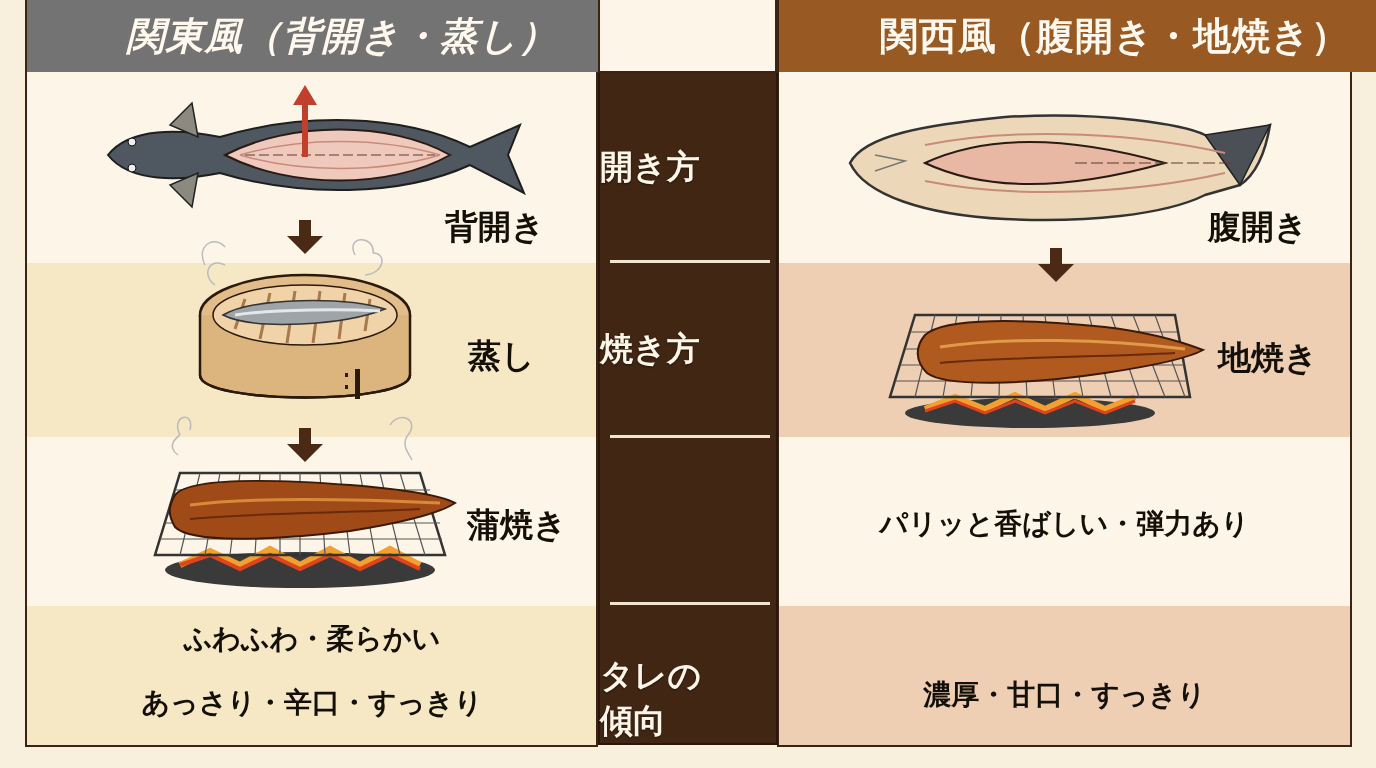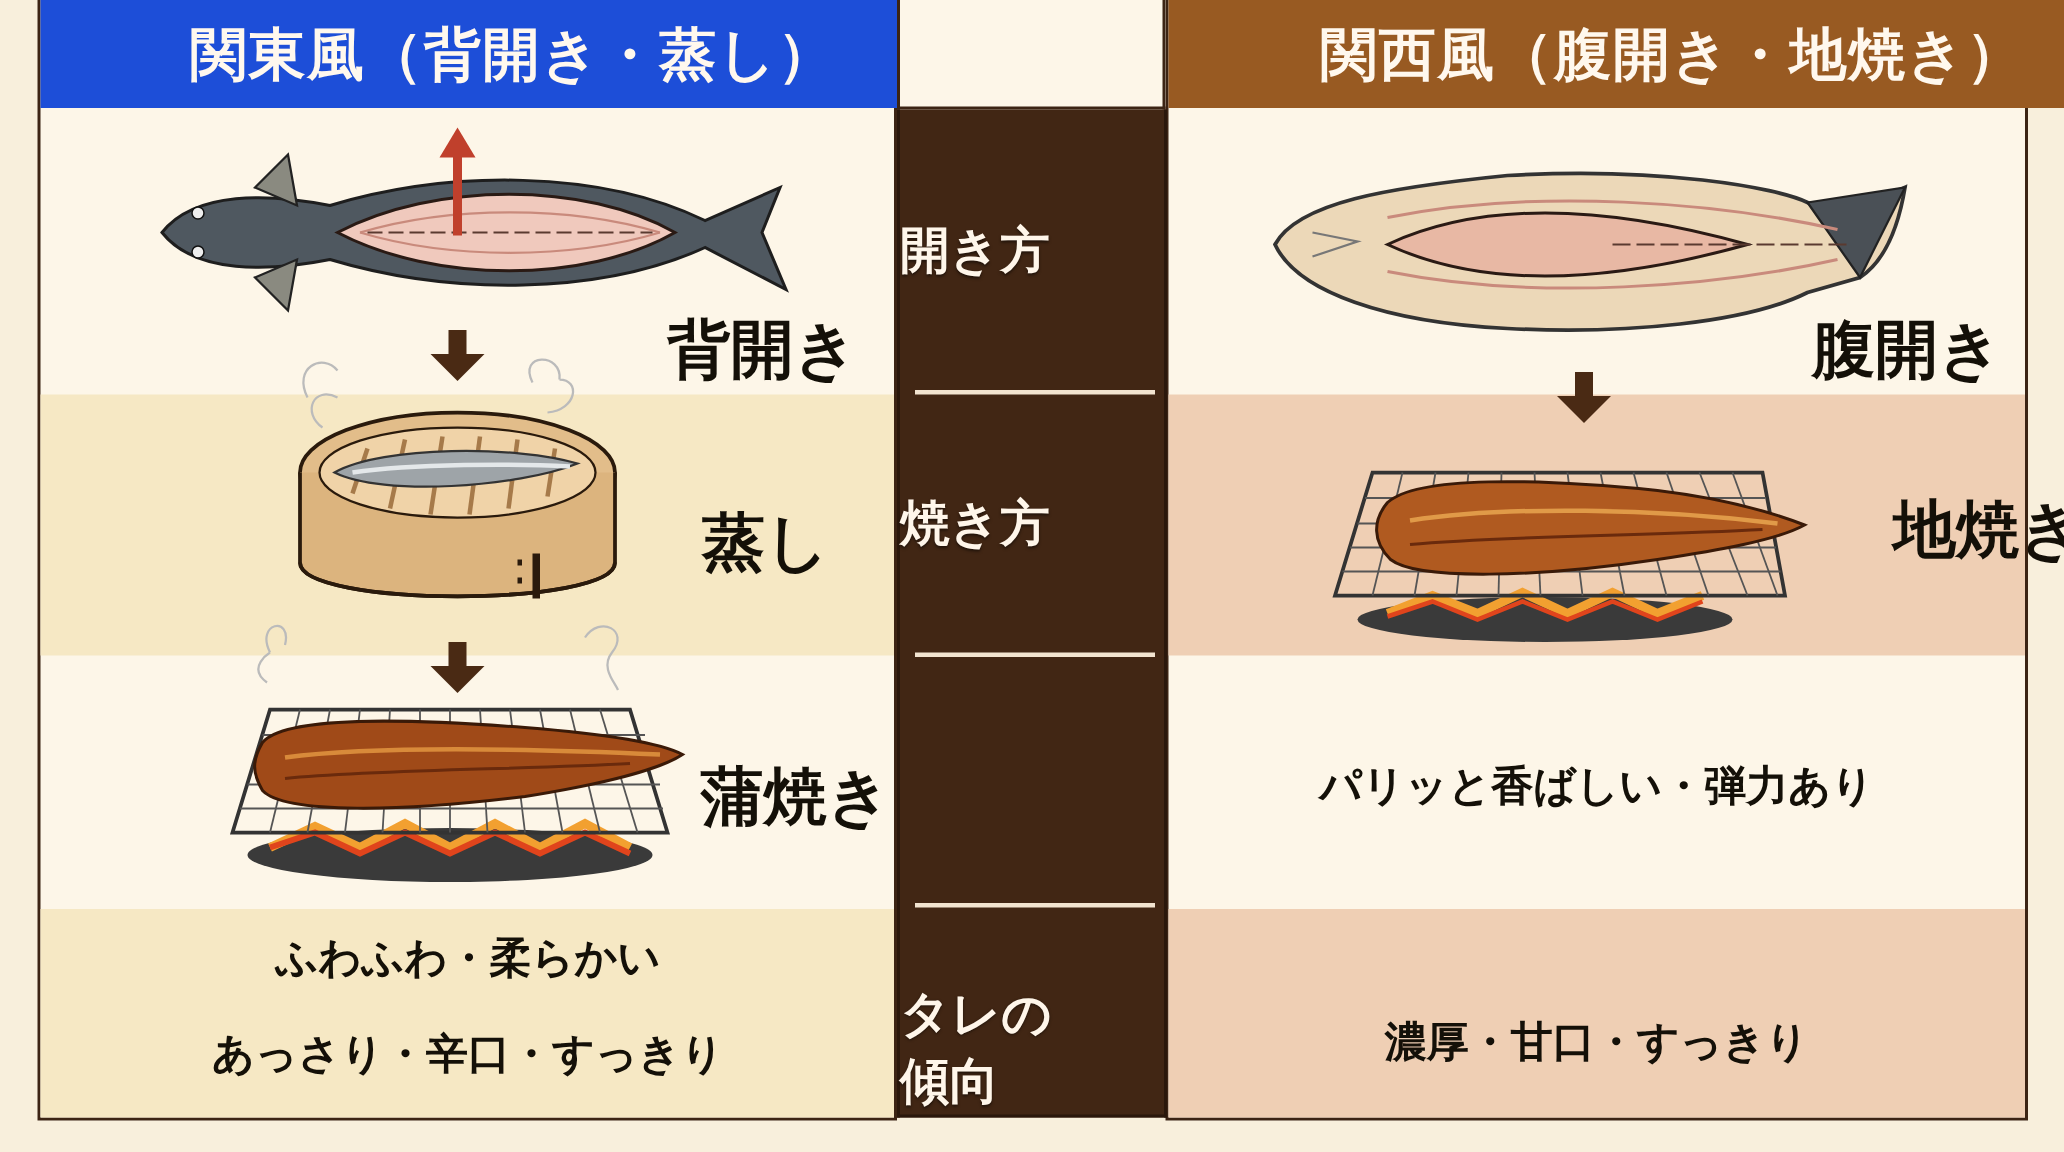--- a/index.html
+++ b/index.html
@@ -5,28 +5,28 @@
   html, body { margin:0; padding:0; }
   body {
     width:1376px; height:768px; overflow:hidden; position:relative;
     background:#f8efdc;
     font-family:"DejaVu Sans","Liberation Sans",sans-serif;
   }
   .abs { position:absolute; box-sizing:border-box; }
   .panel-left { left:25px; top:-4px; width:573px; height:751px; border:2px solid #3c2414; background:#fdf6e8; }
   .panel-right { left:777px; top:-4px; width:575px; height:751px; border:2px solid #3c2414; background:#fdf6e8; }
   .hdr { display:flex; align-items:center; justify-content:center; color:#fff8ee; font-size:38px; font-weight:bold; letter-spacing:1px; }
-  .hdr-left { left:27px; top:0; width:630px; height:72px; background:#1d4ed8; }
+  .hdr-left { left:27px; top:0; width:630px; height:72px; background:#737373;font-style:italic; }
   .hdr-right { left:779px; top:0; width:672px; height:72px; background:#985a22; }
   .center-top { left:598px; top:-4px; width:179px; height:77px; background:#fdf6e8; border:2px solid #3c2414; border-top:none; }
   .center-col { left:598px; top:73px; width:180px; height:672px; background:#412614; border-left:2px solid #2a170b; border-right:2px solid #2a170b; border-bottom:2px solid #2a170b; }
   .clabel { position:absolute; left:0; width:100%; display:flex; flex-direction:column; align-items:flex-start; justify-content:center; color:#fff6ea; font-size:33px; font-weight:bold; line-height:1.35; text-shadow:0 1px 2px rgba(0,0,0,.5); }
   .cdiv { position:absolute; left:10px; width:160px; height:3px; background:#f2e4d0; }
   .band { position:absolute; }
-  .lbl { position:absolute; color:#141008; font-size:42px; font-weight:bold; white-space:nowrap; }
+  .lbl { position:absolute; color:#141008; font-size:33px; font-weight:bold; white-space:nowrap; }
   .txt { position:absolute; display:flex; align-items:center; justify-content:center; color:#141008; font-size:28px; font-weight:bold; }
   svg { position:absolute; overflow:visible; }
 </style>
 </head>
 <body>
 
 <div class="abs panel-left">
   <div class="band" style="left:0;top:265px;width:569px;height:174px;background:#f6e8c4;"></div>
   <div class="band" style="left:0;top:608px;width:569px;height:139px;background:#f6e8c4;"></div>
 </div>
@@ -174,16 +174,16 @@
       <line x1="270" y1="10" x2="300" y2="92"></line>
     <line x1="25" y1="27" x2="292" y2="27"></line>
       <line x1="20" y1="44" x2="296" y2="44"></line>
       <line x1="15" y1="60" x2="299" y2="60"></line>
       <line x1="10" y1="76" x2="302" y2="76"></line>
   </g>
   <path d="M40,30 C60,12 140,14 220,22 C270,28 300,38 318,45 C300,55 260,62 220,68 C140,80 60,82 42,68 C30,56 30,42 40,30 Z" fill="#b05a20" stroke="#3a1a08" stroke-width="2"></path>
   <path d="M55,42 C120,32 220,34 300,44" fill="none" stroke="#e09a48" stroke-width="3"></path>
   <path d="M55,58 C120,52 220,52 290,48" fill="none" stroke="#6a2a0c" stroke-width="2"></path>
 </svg>
-<div class="lbl" style="left:1218px;top:325px;margin-left:44px;">地焼き</div>
+<div class="lbl" style="left:1218px;top:336px;">地焼き</div>
 
 <div class="txt" style="left:779px;top:439px;width:571px;height:169px;">パリッと香ばしい・弾力あり</div>
 <div class="txt" style="left:779px;top:640px;width:571px;height:110px;">濃厚・甘口・すっきり</div>
 
 </body></html>

